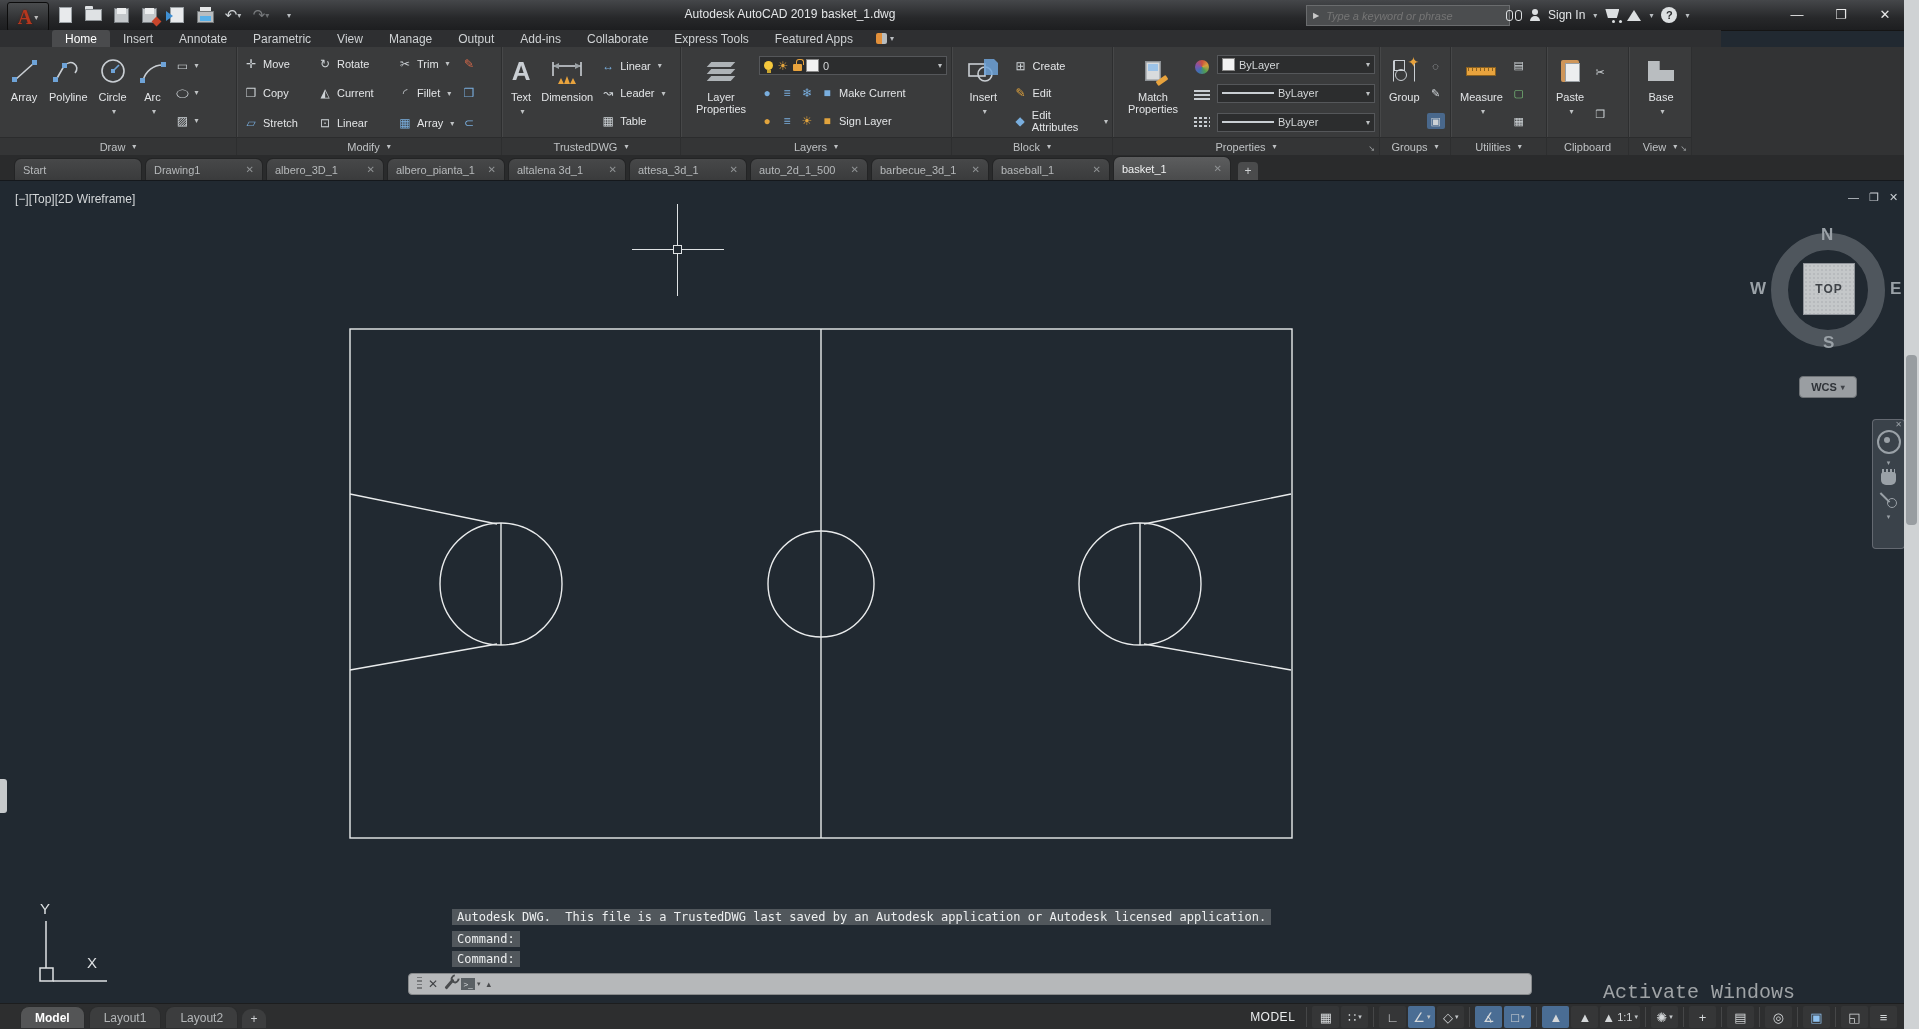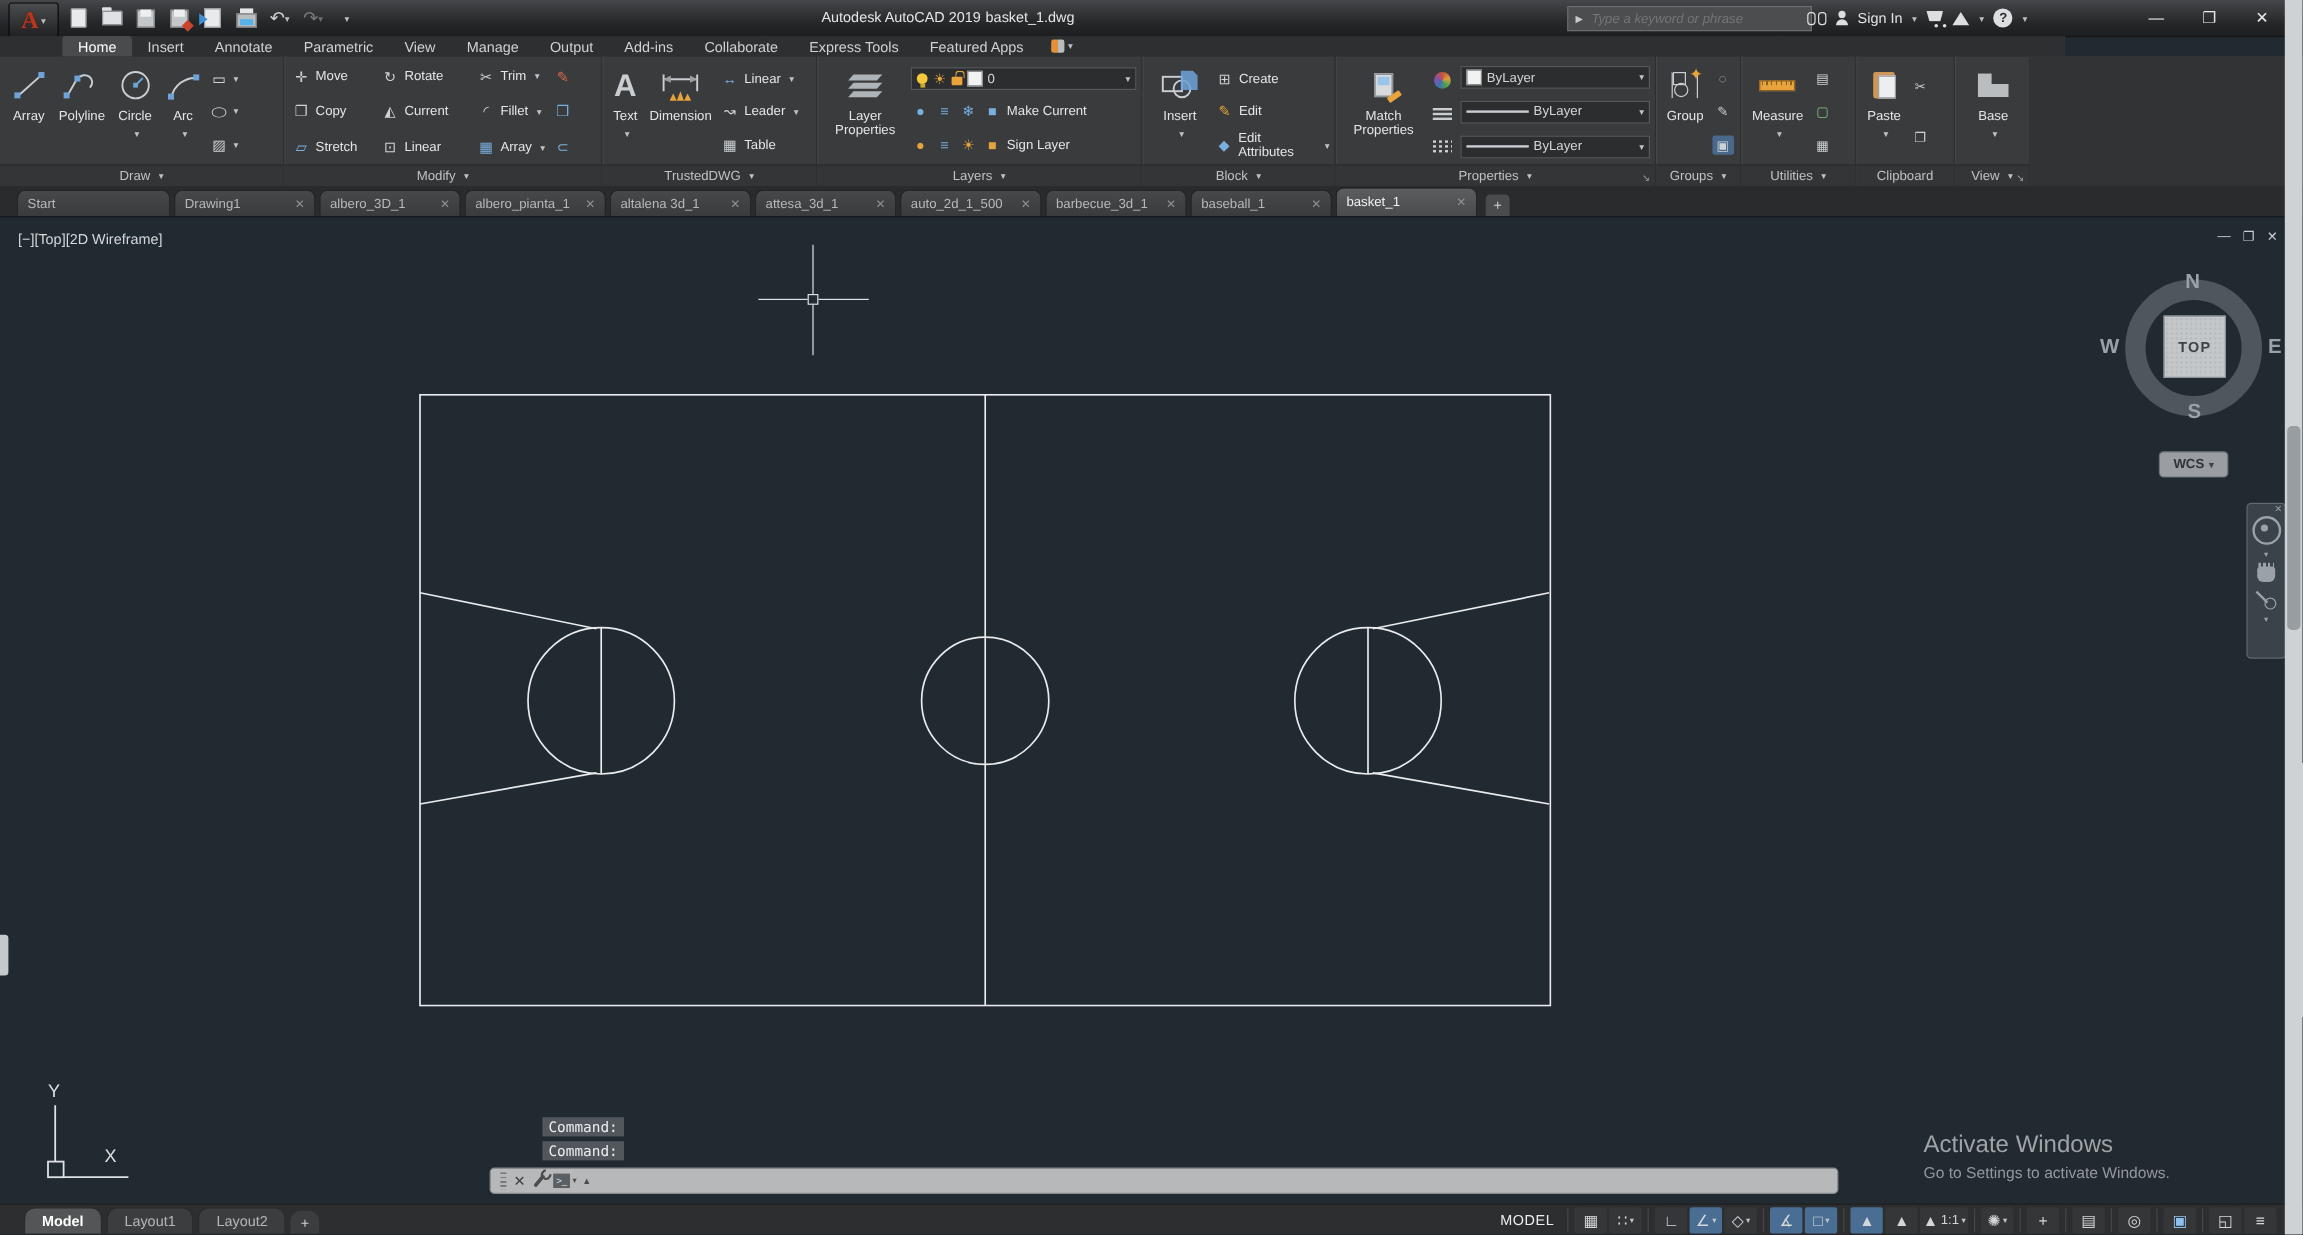--- a/index.html
+++ b/index.html
@@ -165,21 +165,21 @@
   .cmdx{color:#3f4144;font-size:12px;}
   .wrench{width:3px;height:12px;background:#4a4c4e;border-radius:1px;transform:rotate(40deg);position:relative;margin:0 4px;}
   .wrench:before{content:"";position:absolute;left:-2.5px;top:-6px;width:5px;height:5px;border:2px solid #4a4c4e;border-radius:50%;border-top-color:transparent;}
   .prompt{display:flex;align-items:center;gap:2px;}
   .prompt .pbox{width:14px;height:12px;background:#5a6064;color:#dfe2e4;font-size:8px;display:flex;align-items:center;justify-content:center;}
   .prompt .pdd{font-size:7px;color:#4a4c4e;}
   .cmdbar input{flex:1;border:none;background:transparent;outline:none;font-family:"DejaVu Sans Mono",monospace;
     font-style:italic;font-size:12px;color:#4f5154;}
   .cmdup{color:#4a4c4e;font-size:9px;}
 
-  .watermark{position:absolute;left:1603px;top:762px;color:#9fa3a6;}
+  .watermark{position:absolute;left:1603px;top:800px;color:#9fa3a6;font-family:Liberation Mono, monospace;}
   .watermark .w1{font-size:20px;font-weight:300;}
   .watermark .w2{font-size:13px;margin-top:4px;color:#94989b;}
 
   .sidetab{position:absolute;left:0;top:598px;width:7px;height:34px;background:#c6c9cb;border-radius:0 3px 3px 0;}
 
   
   .statusbar{position:absolute;left:0;top:1003px;width:1919px;height:26px;background:#2d2e2f;border-top:1px solid #1c1d1e;}
   .ltabs{position:absolute;left:20px;top:2px;display:flex;gap:4px;align-items:flex-end;}
   .ltab{height:21px;padding:0 14px;display:flex;align-items:center;font-size:12px;color:#b4b7b9;background:#3c3d3e;border-radius:9px 9px 0 0;border:1px solid #2a2b2c;border-bottom:none;}
   .ltab.active{background:#55565 7;background:#545556;color:#fff;font-weight:bold;}
@@ -753,20 +753,21 @@
     </div>
 
     <svg class="ucs" width="110" height="95">
       <text x="25" y="18">Y</text>
       <line x1="31" y1="25" x2="31" y2="72"></line>
       <rect x="25" y="72" width="13" height="13"></rect>
       <line x1="38" y1="85" x2="92" y2="85"></line>
       <text x="72" y="72">X</text>
     </svg>
 
+    <div class="cmdline" style="left:452px;top:728px;">Autodesk DWG.  This file is a TrustedDWG last saved by an Autodesk application or Autodesk licensed application.</div>
     <div class="cmdline" style="left:452px;top:750px;">Command:</div>
     <div class="cmdline" style="left:452px;top:770px;">Command:</div>
 
     <div class="cmdbar">
       <span class="grip"></span>
       <span class="cmdx">✕</span>
       <span class="wrench"></span>
       <span class="prompt">
           <span class="pbox">&gt;_</span>
           <span class="pdd">▾</span>

